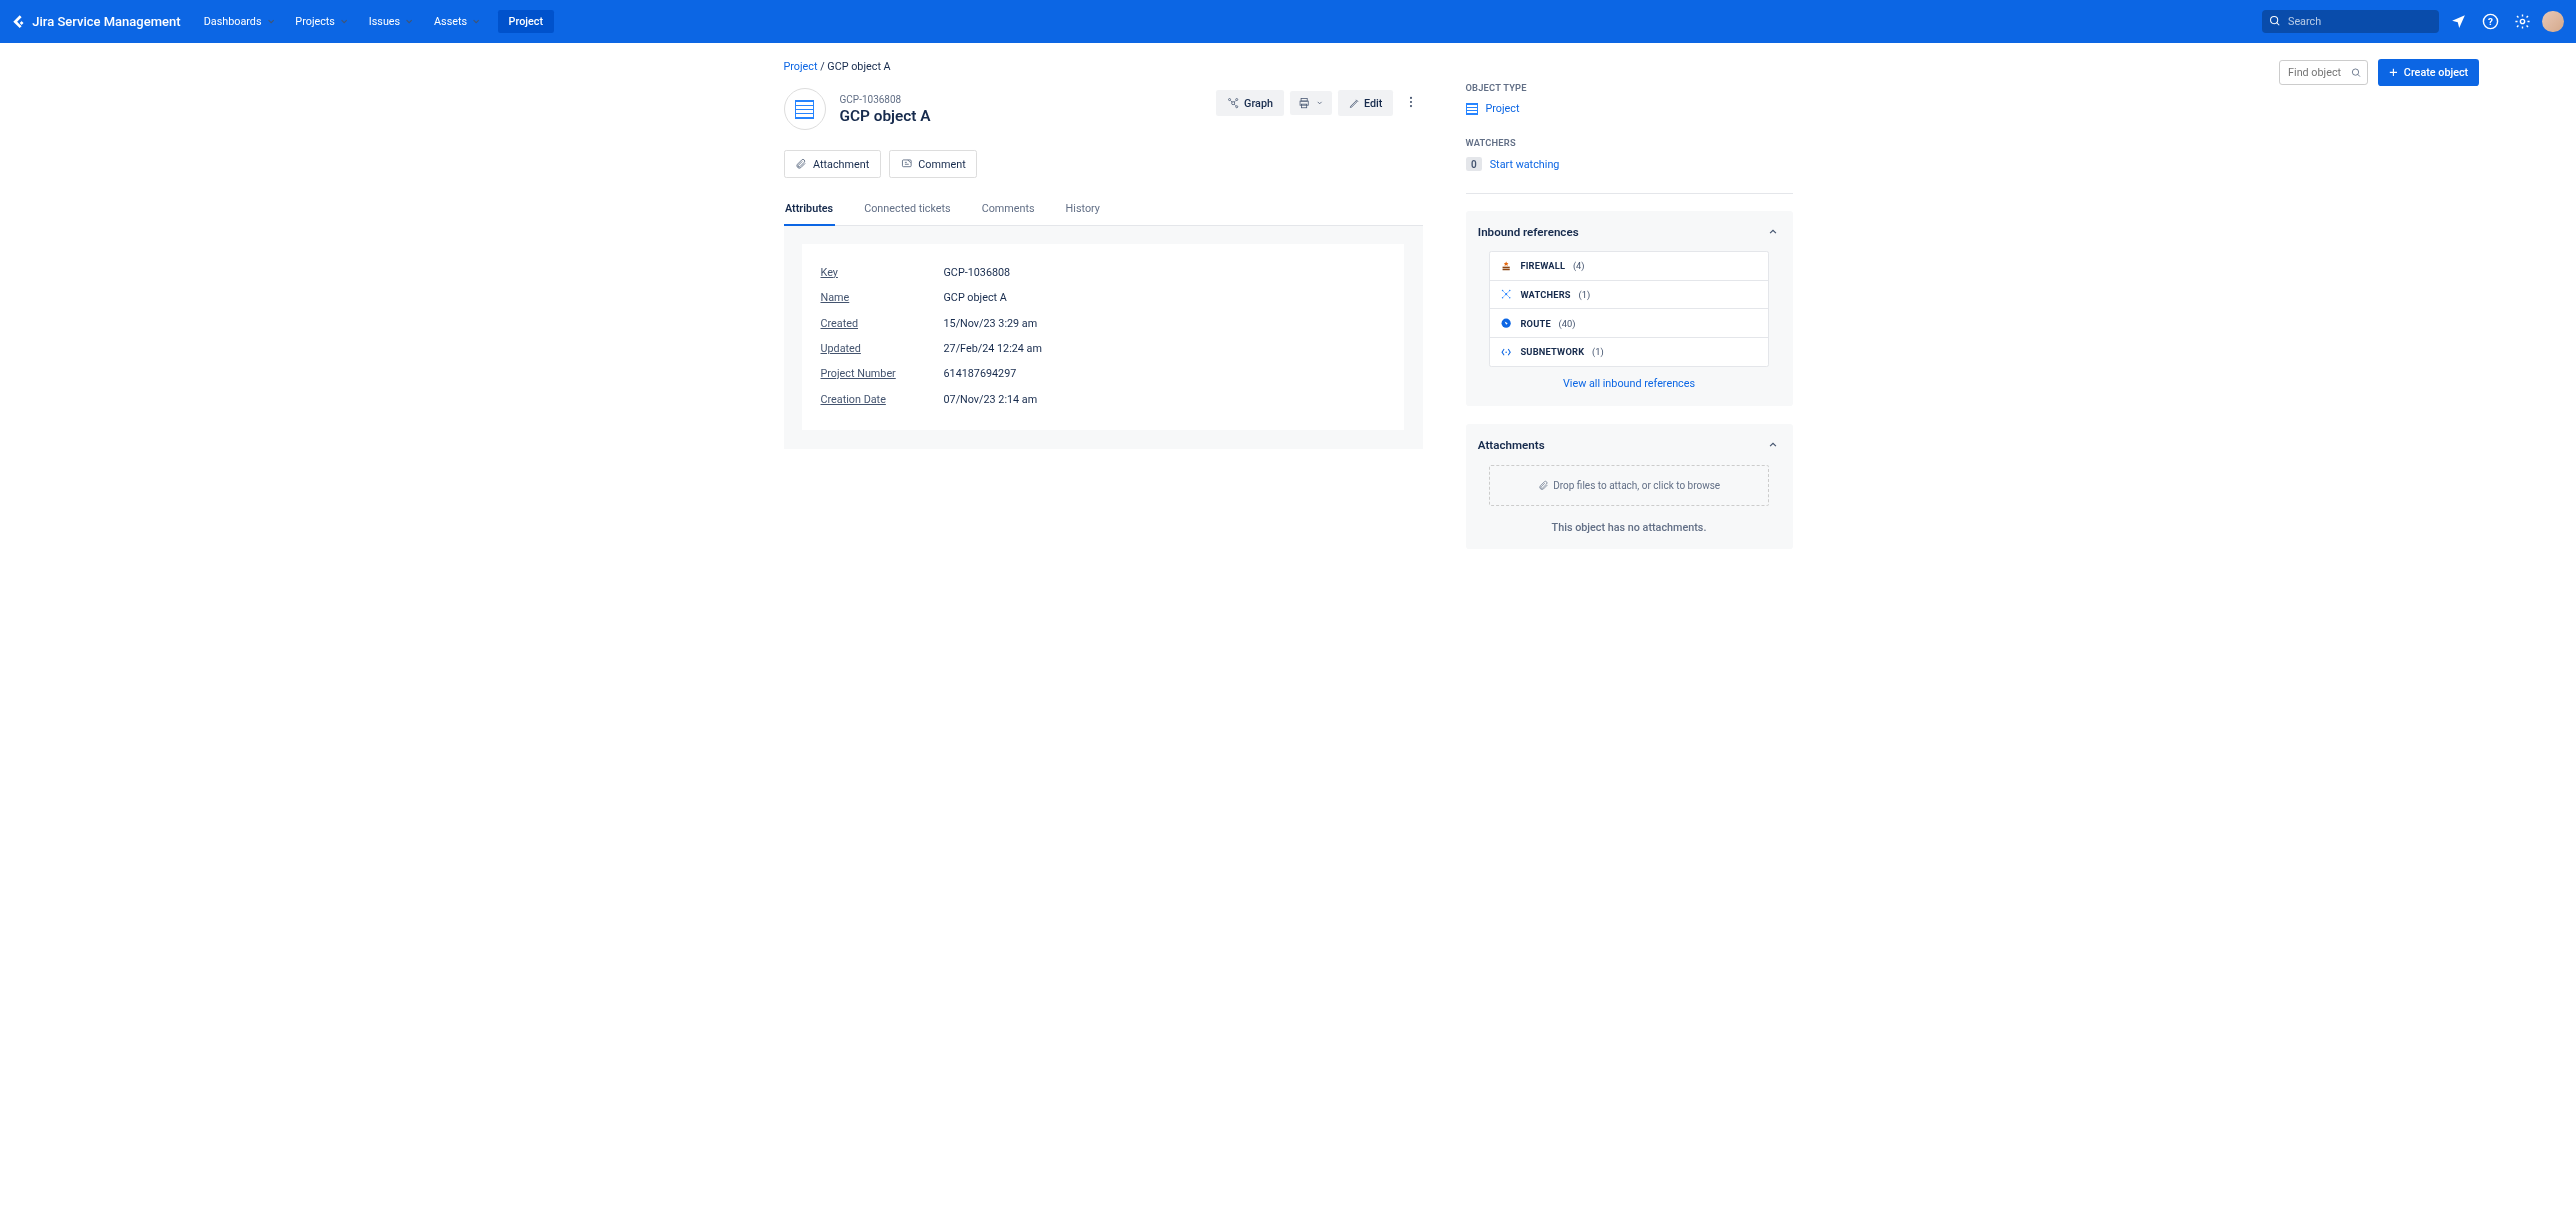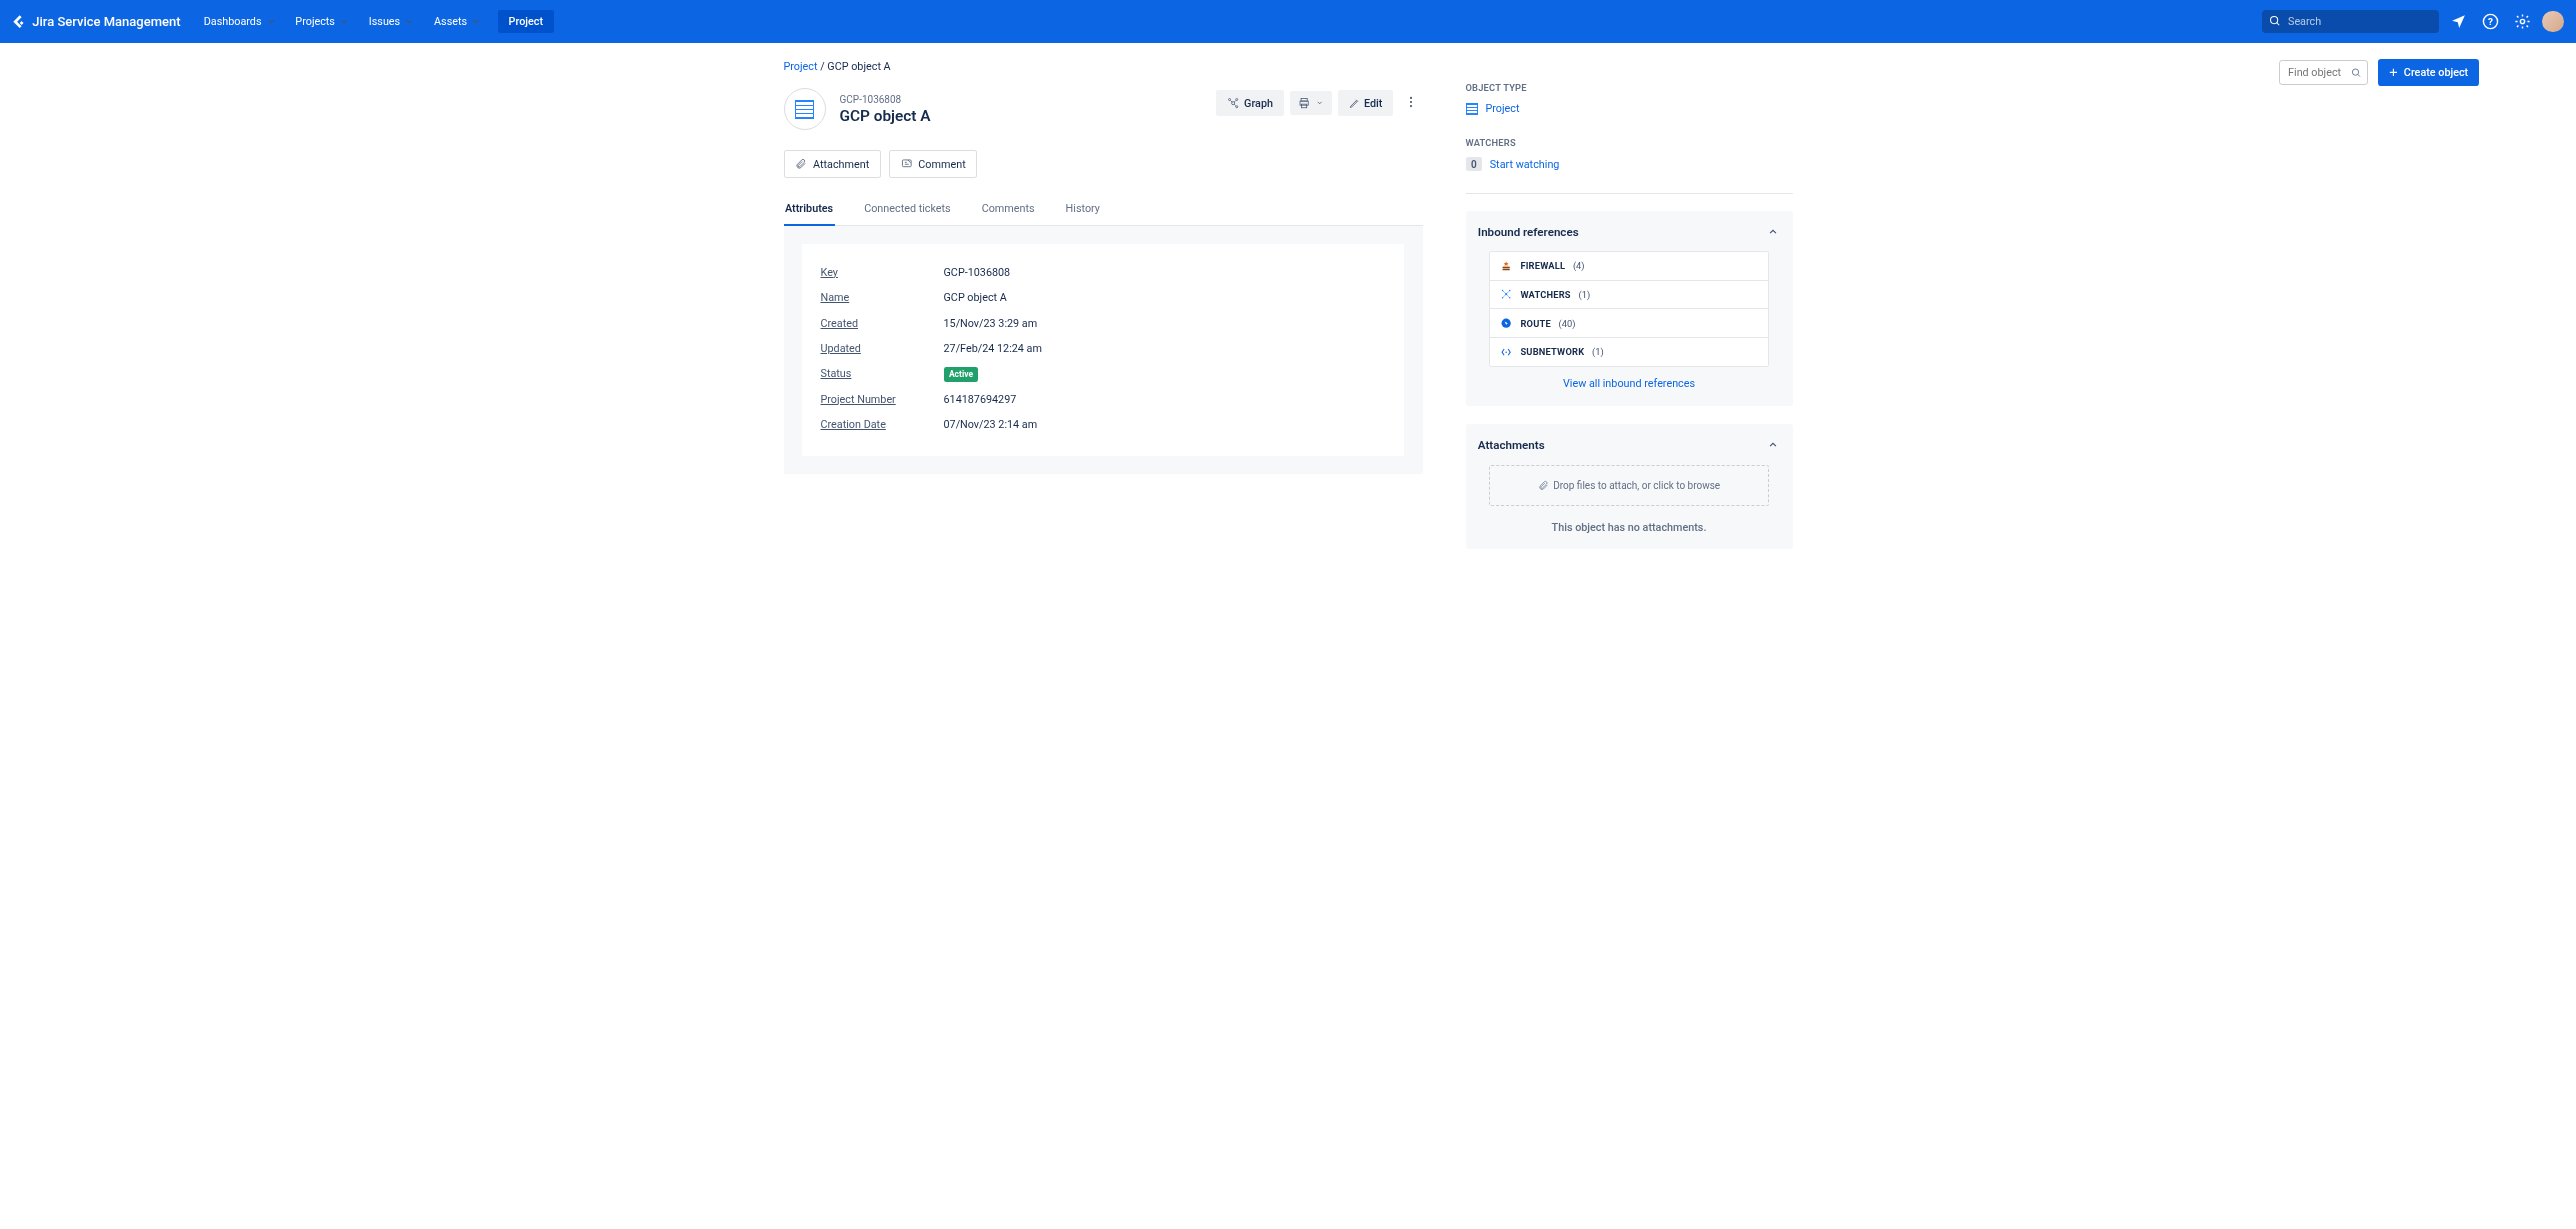--- a/index.html
+++ b/index.html
@@ -249,24 +249,20 @@
             <div class="attr-label">Name</div>
             <div class="attr-value">GCP object A</div>
           </div>
           <div class="attr-row">
             <div class="attr-label">Created</div>
             <div class="attr-value">15/Nov/23 3:29 am</div>
           </div>
           <div class="attr-row">
             <div class="attr-label">Updated</div>
             <div class="attr-value">27/Feb/24 12:24 am</div>
-          </div>
-          <div class="attr-row">
-            <div class="attr-label">Status</div>
-            <div class="attr-value"><span class="status-badge">Active</span></div>
           </div>
           <div class="attr-row">
             <div class="attr-label">Project Number</div>
             <div class="attr-value">614187694297</div>
           </div>
           <div class="attr-row">
             <div class="attr-label">Creation Date</div>
             <div class="attr-value">07/Nov/23 2:14 am</div>
           </div>
         </div>

